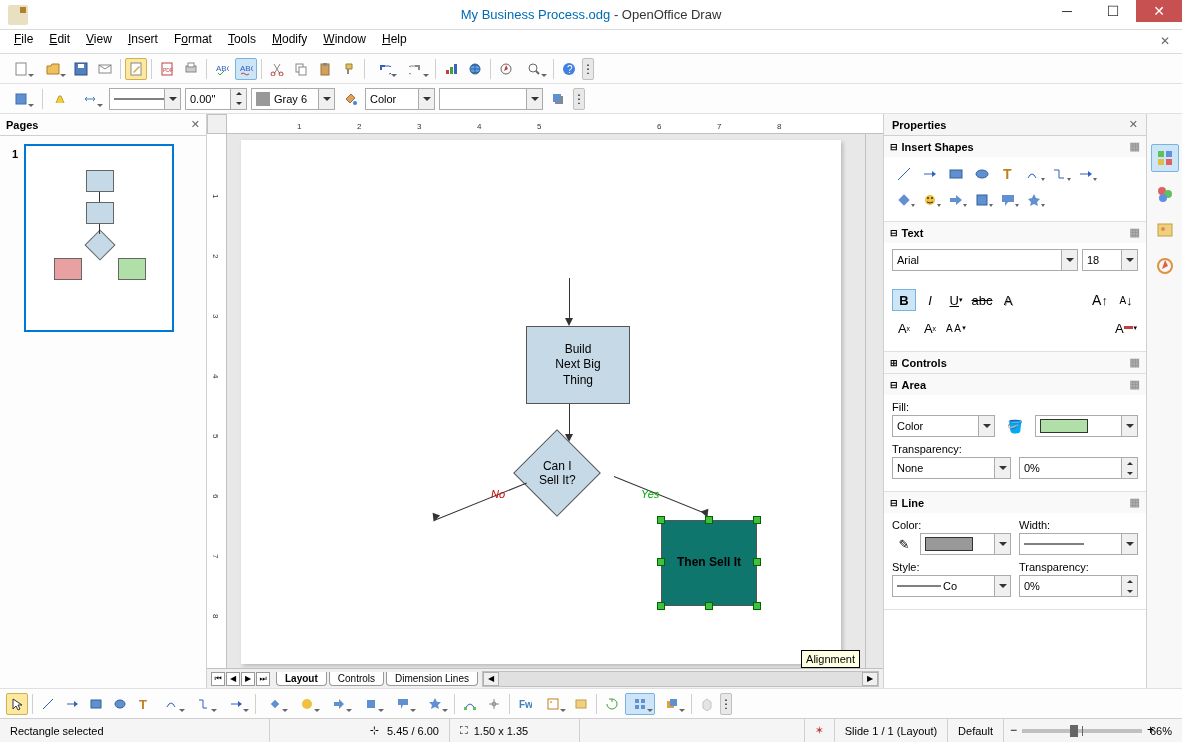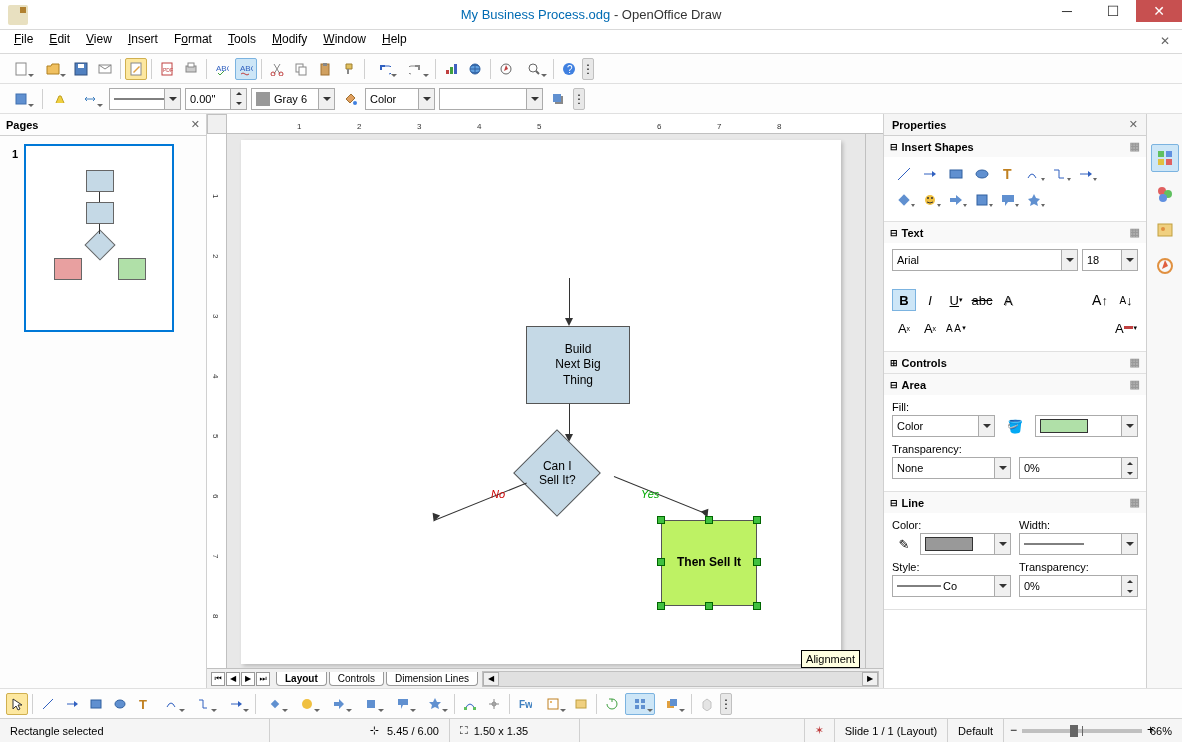--- a/index.html
+++ b/index.html
@@ -50,21 +50,21 @@
 .ruler-v { width: 20px; background: #fff; border-right: 1px solid #c0c0c0; position: relative; overflow: hidden; font-size: 8px; color: #333; }
 .ruler-tick-h { position: absolute; top: 8px; font-size: 8px; }
 .ruler-tick-v { position: absolute; left: 4px; font-size: 8px; writing-mode: vertical-rl; }
 .canvas-row-top { display: flex; }
 .canvas-row { display: flex; flex: 1; }
 .canvas { flex: 1; background: #e8e8e8; position: relative; overflow: hidden; }
 .page { position: absolute; left: 14px; top: 6px; width: 600px; height: 524px; background: #fff; box-shadow: 2px 2px 4px rgba(0,0,0,0.2); }
 
 .flow-box { position: absolute; border: 1px solid #555; background: #c5d9e6; display: flex; align-items: center; justify-content: center; text-align: center; font-size: 12px; padding: 4px; line-height: 1.3; }
 .flow-box.red { background: #e8a0a0; }
-.flow-box.green { background: #bef264; }
+.flow-box.green { background: #0f766e; }
 .flow-diamond { position: absolute; width: 90px; height: 90px; transform: rotate(45deg); border: 1px solid #555; background: #c5d9e6; display: flex; align-items: center; justify-content: center; }
 .flow-diamond span { transform: rotate(-45deg); font-size: 12px; text-align: center; }
 .selected { }
 .sel-handle { position: absolute; width: 8px; height: 8px; background: #40c040; border: 1px solid #060; }
 .arrow { position: absolute; background: #333; }
 .arrow-head { position: absolute; width: 0; height: 0; border-left: 4px solid transparent; border-right: 4px solid transparent; border-top: 8px solid #333; }
 .diag-line { position: absolute; background: #333; height: 1px; transform-origin: left center; }
 .edge-label { position: absolute; font-size: 11px; font-style: italic; }
 .edge-label.no { color: #c00; }
 .edge-label.yes { color: #0a0; }

